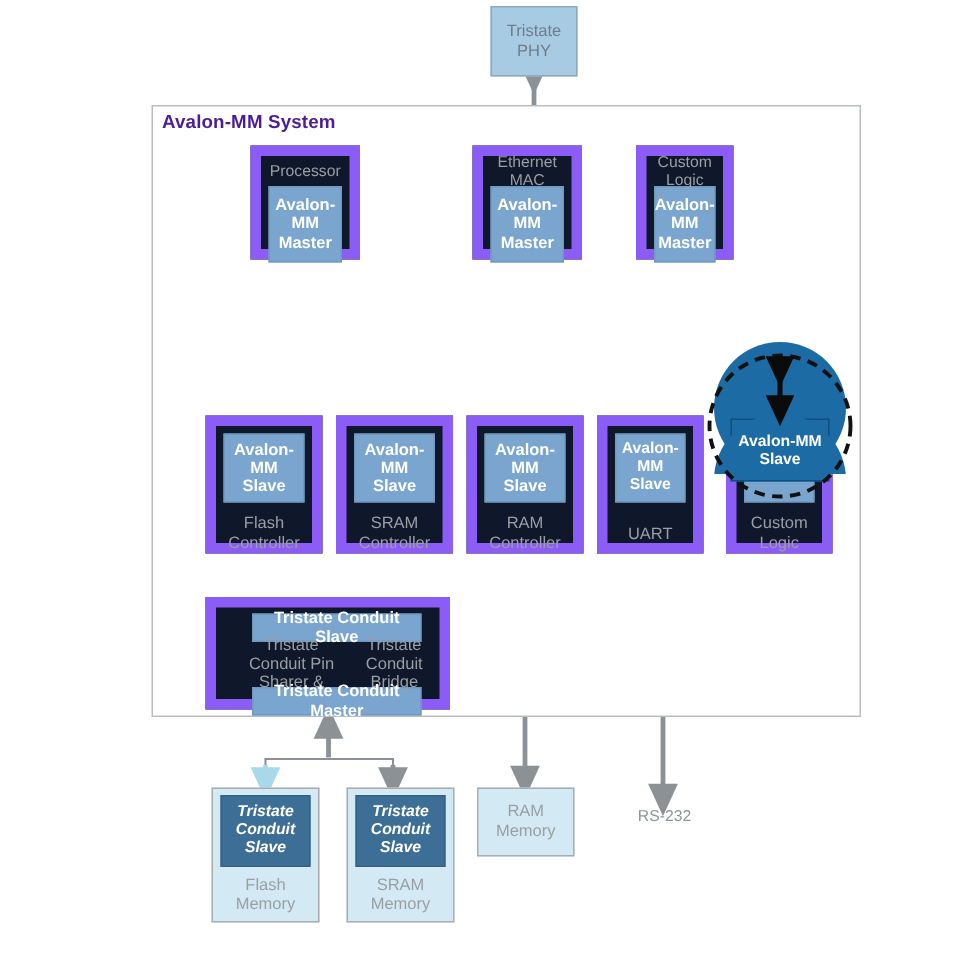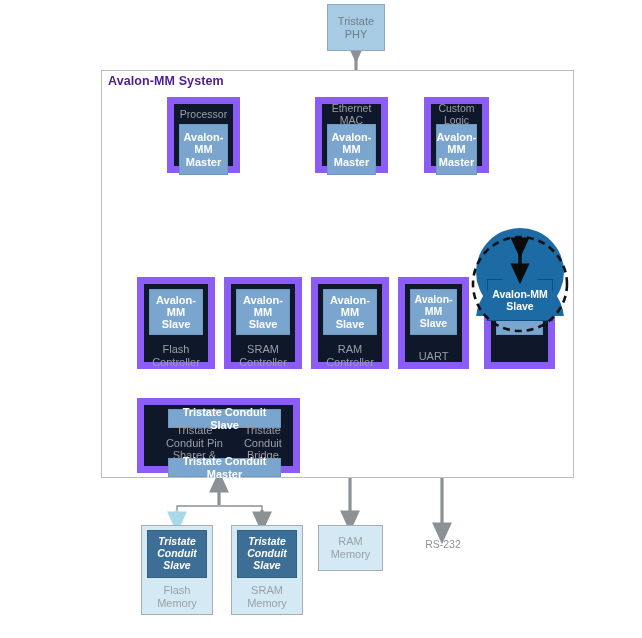--- a/index.html
+++ b/index.html
@@ -170,20 +170,24 @@
       <div>Avalon-MM</div>
       <div>Slave</div>
     </div>
     <div class="graylabel" style="height:42px;font-size:11px;flex-direction:column;">
       <div>UART</div>
     </div>
   </div>
 
   <div class="abs wbox" style="left:484px;top:277px;width:71px;height:92px;">
     <div class="capblue" style="margin:5px 5px 0 5px;height:44px;font-size:10.5px;flex-direction:column;"></div>
+    <div class="graylabel" style="height:42px;font-size:11px;flex-direction:column;">
+      <div>Custom</div>
+      <div>Logic</div>
+    </div>
   </div>
 
   <div class="abs" style="left:476px;top:228px;width:88px;height:88px;border-radius:50%;
               background:#1d6ba5;"></div>
 
   <div class="abs" style="left:487px;top:279px;width:66px;height:42px;background:#1d6ba5;
               border:1px solid #0d4f80;"></div>
   <div class="abs" style="left:476px;top:276px;width:88px;height:88px;border-radius:50%;
               background:#1d6ba5;clip-path:inset(0 0 48px 0);"></div>
 

